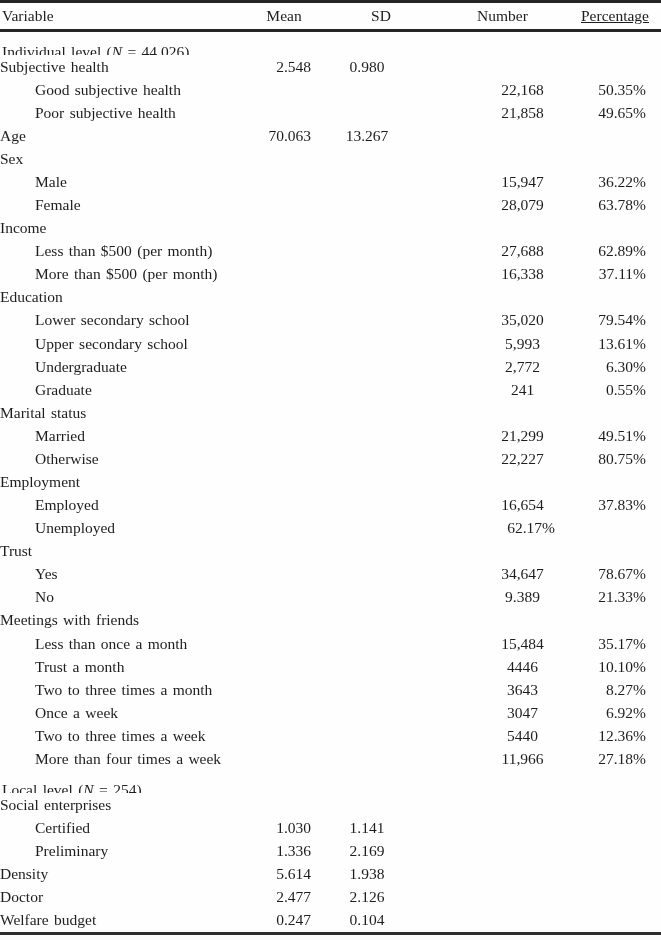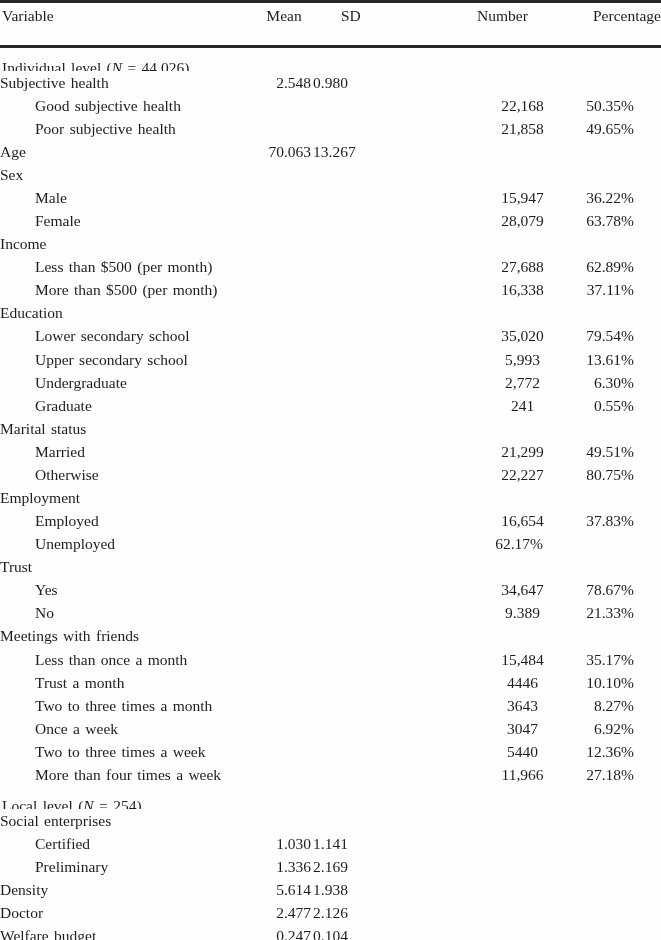--- a/index.html
+++ b/index.html
@@ -22,46 +22,46 @@
   .rule-top    { height: 3px;   background: #262626; }
   .rule-mid    { height: 2.5px; background: #262626; }
   .rule-bottom { height: 3px;   background: #2e2e2e; }
 
   .row {
     display: grid;
     grid-template-columns: 250px 63px 108px 149px 91px;
     width: 661px;
   }
   .header-row {
-    height: 42px;
+    height: 26px;
     line-height: 26px;
   }
   .body-row {
     height: 23.08px;
     line-height: 23.08px;
   }
   .c {
     white-space: nowrap;
     overflow: hidden;
   }
   
   .c-var.i0 { padding-left: 2px; margin-top: 8px;  }
   .c-var.i1 { }
   .c-var.i2 { padding-left: 35px; }
   
   .c-mean { text-align: right; padding-right: 2px; }
-  .c-sd   { text-align: left; }
+  .c-sd   { text-align: center; }
   .c-num  { text-align: center;  padding-left: 54px; }
-  .c-pct  { text-align: right; padding-right: 27px; }
+  .c-pct  { text-align: right; padding-right: 15px; }
   
   .head.c-var  { text-align: left; padding-left: 2px; }
   .head.c-mean { text-align: center; padding-left: 5px; padding-right: 0; }
-  .head.c-sd   { padding-left: 28px; }
+  .head.c-sd   { text-align: center; padding-left: 28px; }
   .head.c-num  { text-align: left; padding-left: 56px; }
-  .head.c-pct  { text-align: right; padding-right: 0; }
+  .head.c-pct  { text-align: right; padding-right: 12px; text-decoration: underline; }
   i { font-style: italic; }
 </style>
 </head>
 <body>
 
 <div class="page">
   <div class="rule rule-top"></div>
 
   <div class="row header-row">
     <div class="c c-var head">Variable</div>

